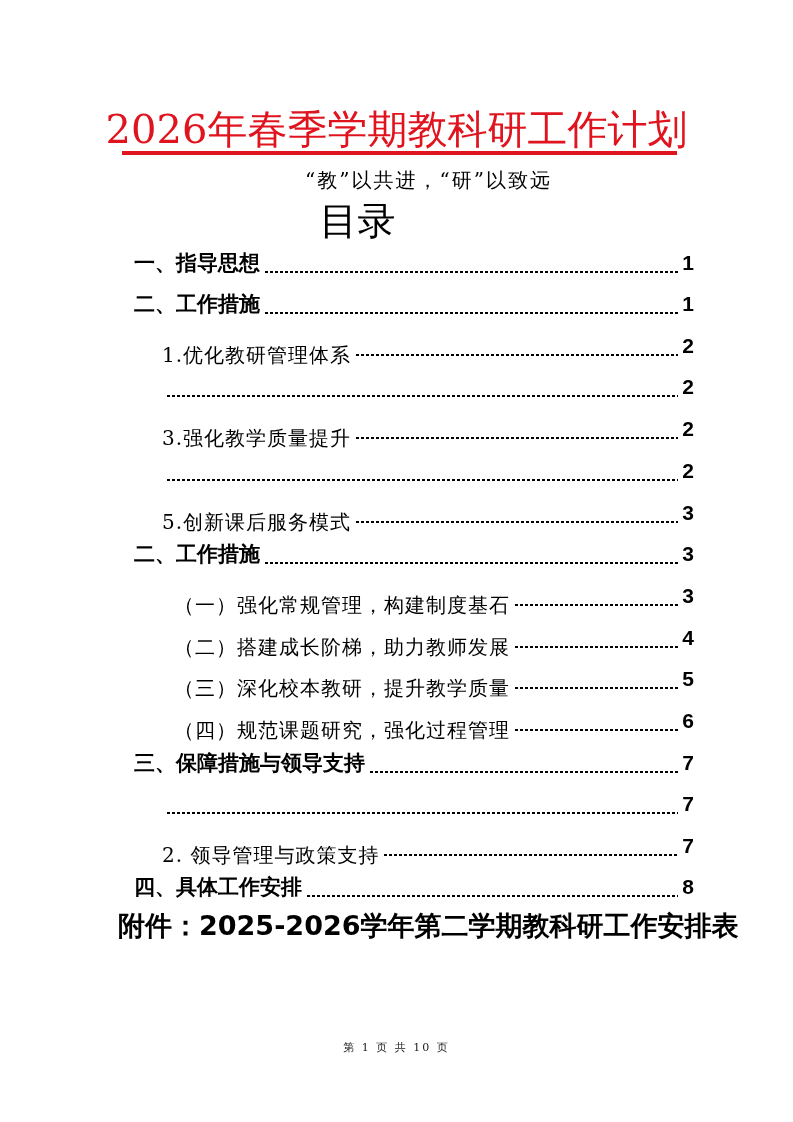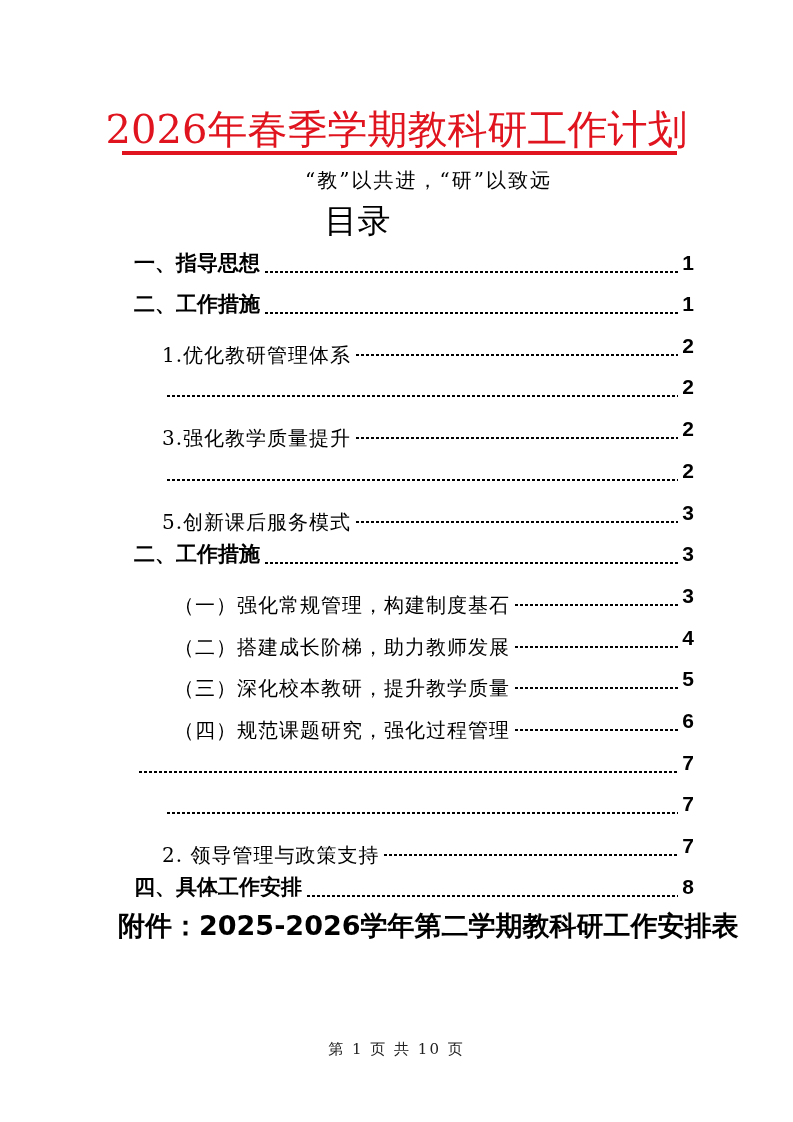--- a/index.html
+++ b/index.html
@@ -9,37 +9,37 @@
       font-family: "DejaVu Serif", serif; font-size: 40px; color: #e0141e; letter-spacing: 0px;
       line-height: 50px;
     }
     .title-rule { position: absolute; left: 122px; width: 555px; top: 151px; height: 4px; background: #e0141e; }
     .subtitle {
       position: absolute; left: 0; width: 793px; top: 166px; text-align: center;
       font-family: "DejaVu Serif", serif; font-size: 20px; line-height: 28px; letter-spacing: 2px; margin-left: 32px;
     }
     .toc-heading {
       position: absolute; left: 0; width: 715px; top: 199px; text-align: center;
-      font-family: "DejaVu Sans", sans-serif; font-size: 33px; line-height: 44px;
+      font-family: "DejaVu Sans", sans-serif; font-size: 38px; line-height: 44px;
     }
     .toc { position: absolute; left: 118px; width: 560px; top: 243px; }
     .toc-row { position: absolute; left: 16px; width: 560px; height: 40px; display: flex; align-items: center; }
     .toc-row .label { white-space: nowrap; flex: 0 0 auto; }
     .toc-row .leader {
       flex: 1 1 auto; margin: 0 4px; height: 22px; align-self: center;
       background-image: radial-gradient(circle, #000 1.2px, transparent 1.4px);
       background-size: 5px 4px; background-repeat: repeat-x; background-position: left bottom;
     }
     .toc-row .page { flex: 0 0 auto; font-weight: bold; font-family: "Liberation Sans", sans-serif; font-size: 21px; }
     .lvl1 .label { font-family: "DejaVu Sans", sans-serif; font-weight: bold; font-size: 21px; }
     .lvl2 .label { font-family: "DejaVu Serif", serif; font-size: 20px; letter-spacing: 1px; margin-top: 18px; }
     .lvl2 { padding-left: 28px; width: 532px; }
     .lvl2b { padding-left: 40px; width: 520px; }
     .appendix { position: absolute; left: 118px; top: 906px; font-weight: bold; font-size: 27px; white-space: nowrap; line-height: 40px; }
-    .footer { position: absolute; left: 0; width: 793px; top: 1040px; text-align: center; font-size: 15px; color: #222; font-family: "DejaVu Serif", serif; letter-spacing: 2px; }
+    .footer { position: absolute; left: 0; width: 793px; top: 1040px; text-align: center; font-size: 11px; color: #222; font-family: "DejaVu Serif", serif; letter-spacing: 2px; }
   </style>
 </head>
 <body>
 
 <div class="title">2026年春季学期教科研工作计划</div>
 <div class="title-rule"></div>
 <div class="subtitle">“教”以共进，“研”以致远</div>
 <div class="toc-heading">目录</div>
 
 <div class="toc">
@@ -95,20 +95,21 @@
     <span class="label">（三）深化校本教研，提升教学质量</span>
     <span class="leader"></span>
     <span class="page">5</span>
   </div>
   <div class="toc-row lvl2 lvl2b" style="top:458px">
     <span class="label">（四）规范课题研究，强化过程管理</span>
     <span class="leader"></span>
     <span class="page">6</span>
   </div>
   <div class="toc-row lvl1" style="top:500px">
+    <span class="label">三、保障措施与领导支持</span>
     <span class="leader"></span>
     <span class="page">7</span>
   </div>
   <div class="toc-row lvl2" style="top:541px">
     <span class="leader"></span>
     <span class="page">7</span>
   </div>
   <div class="toc-row lvl2" style="top:583px">
     <span class="label">2. 领导管理与政策支持</span>
     <span class="leader"></span>

